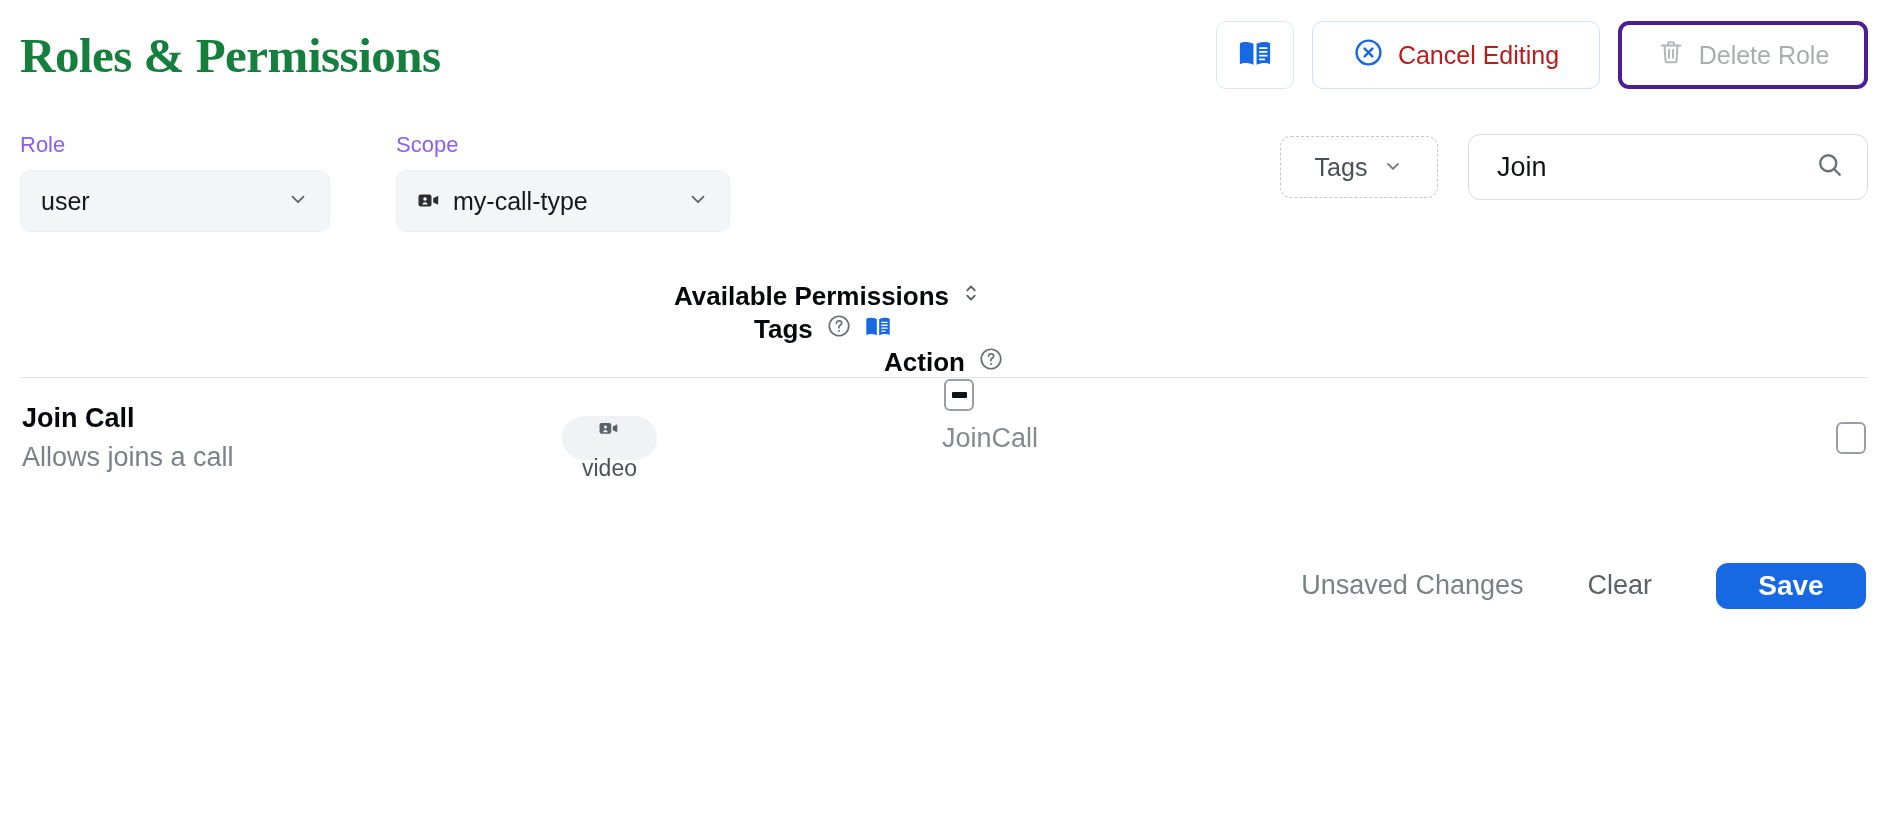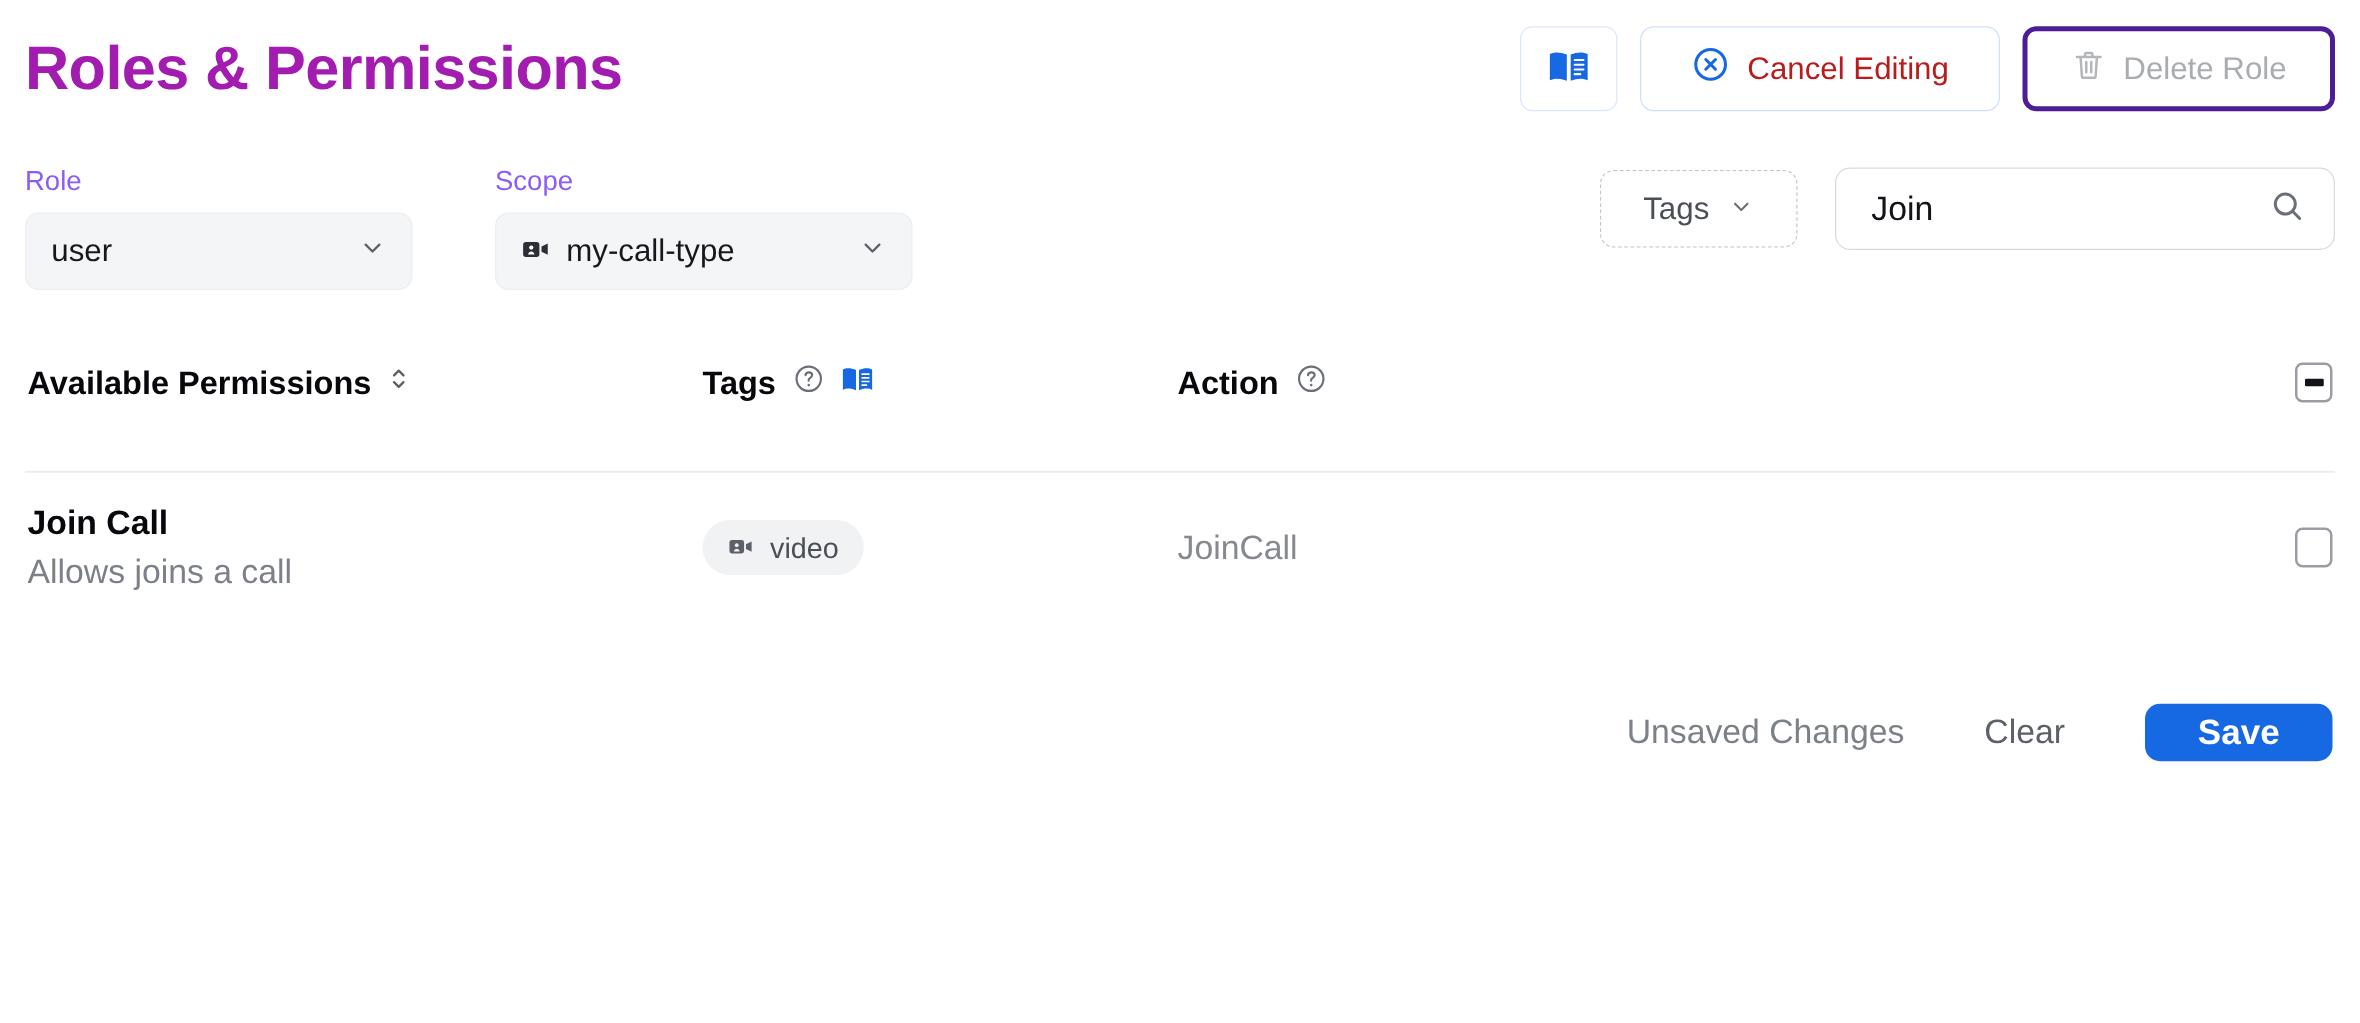--- a/index.html
+++ b/index.html
@@ -24,23 +24,24 @@
     display: flex;
     align-items: center;
     justify-content: space-between;
     height: 104px;
     padding-top: 6px;
   }
   .page-title {
     font-size: 49px;
     font-weight: 700;
     letter-spacing: -0.5px;
-    color: #a21caf;
+    color: #15803d;
     margin: 0;
     line-height: 1;
+    font-family: Liberation Serif, serif;
   }
   .header-actions { display: flex; align-items: center; gap: 18px; }
 
   .icon-btn {
     width: 78px;
     height: 68px;
     border: 1px solid #dbe6fb;
     border-radius: 10px;
     background: #ffffff;
     display: flex;
@@ -156,20 +157,21 @@
     padding: 0;
   }
 
   
   .table { margin-top: 26px; }
   .t-head {
     display: flex;
     align-items: center;
     height: 52px;
     padding: 0 2px;
+    flex-direction: column;
   }
   .th {
     display: flex;
     align-items: center;
     gap: 13px;
     font-size: 26px;
     font-weight: 700;
     color: #06080c;
   }
   .th-perm   { width: 540px; }
@@ -207,20 +209,21 @@
   .chip {
     display: inline-flex;
     align-items: center;
     gap: 12px;
     height: 44px;
     padding: 0 20px;
     border-radius: 22px;
     background: #f1f2f4;
     font-size: 23px;
     color: #4b5058;
+    flex-direction: column;
   }
   .cell-action {
     flex: 1;
     font-size: 27px;
     color: #86898f;
   }
   .cell-sel { width: 60px; display: flex; justify-content: flex-end; }
 
   .cbox {
     width: 30px;

